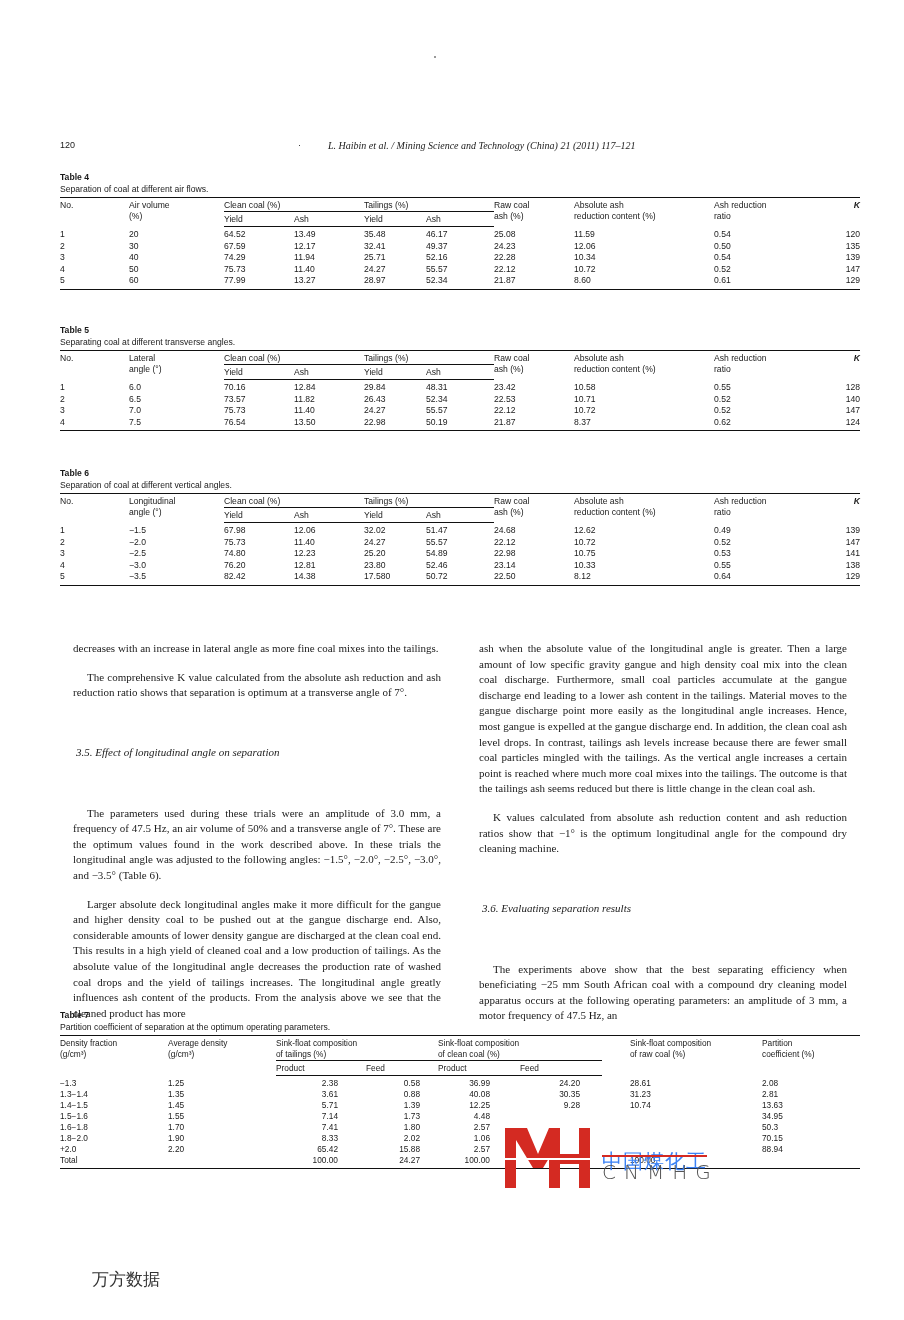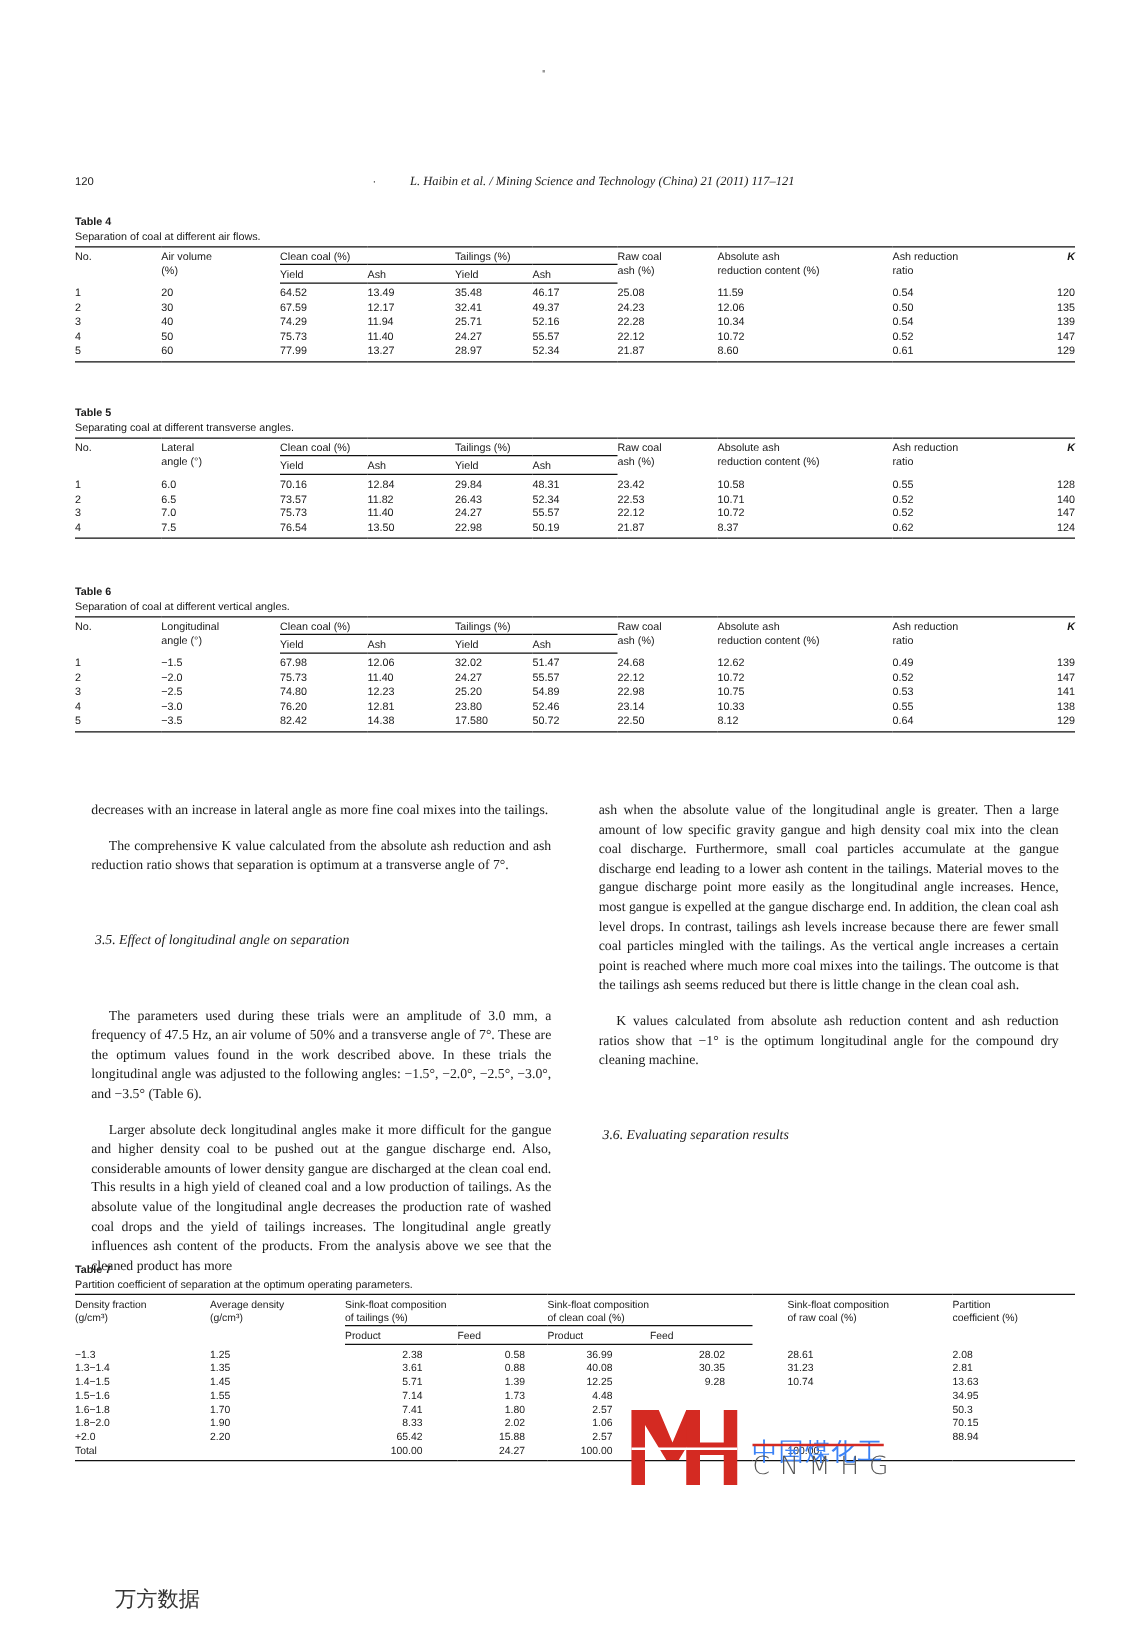--- a/index.html
+++ b/index.html
@@ -349,20 +349,21 @@
   <p class="ind">The parameters used during these trials were an amplitude of 3.0 mm, a frequency of 47.5 Hz, an air volume of 50% and a transverse angle of 7°. These are the optimum values found in the work described above. In these trials the longitudinal angle was adjusted to the following angles: −1.5°, −2.0°, −2.5°, −3.0°, and −3.5° (Table 6).</p>
   <p class="ind">Larger absolute deck longitudinal angles make it more difficult for the gangue and higher density coal to be pushed out at the gangue discharge end. Also, considerable amounts of lower density gangue are discharged at the clean coal end. This results in a high yield of cleaned coal and a low production of tailings. As the absolute value of the longitudinal angle decreases the production rate of washed coal drops and the yield of tailings increases. The longitudinal angle greatly influences ash content of the products. From the analysis above we see that the cleaned product has more</p>
 </div>
 
 <div class="col" style="left:466px; top:628px;">
   <p>ash when the absolute value of the longitudinal angle is greater. Then a large amount of low specific gravity gangue and high density coal mix into the clean coal discharge. Furthermore, small coal particles accumulate at the gangue discharge end leading to a lower ash content in the tailings. Material moves to the gangue discharge point more easily as the longitudinal angle increases. Hence, most gangue is expelled at the gangue discharge end. In addition, the clean coal ash level drops. In contrast, tailings ash levels increase because there are fewer small coal particles mingled with the tailings. As the vertical angle increases a certain point is reached where much more coal mixes into the tailings. The outcome is that the tailings ash seems reduced but there is little change in the clean coal ash.</p>
   <p class="ind">K values calculated from absolute ash reduction content and ash reduction ratios show that −1° is the optimum longitudinal angle for the compound dry cleaning machine.</p>
   <div class="gap"></div>
   <h4>3.6.  Evaluating separation results</h4>
   <div class="gap"></div>
+  <p class="ind">The experiments above show that the best separating efficiency when beneficiating −25 mm South African coal with a compound dry cleaning model apparatus occurs at the following operating parameters: an amplitude of 3 mm, a motor frequency of 47.5 Hz, an</p>
 </div>
 
 <div class="tblock t7" style="top:1010px;">
   <div class="t-label">Table 7</div>
   <div class="t-cap">Partition coefficient of separation at the optimum operating parameters.</div>
   <table class="dt">
     <colgroup>
       <col style="width:108px">
         <col style="width:108px">
         <col style="width:90px">
@@ -388,21 +389,21 @@
         <th>Feed</th>
       </tr>
     </thead>
     <tbody id="t7body">
         <tr>
           <td>−1.3</td>
           <td>1.25</td>
           <td class="r" style="padding-right: 28px;">2.38</td>
           <td class="r" style="padding-right: 18px;">0.58</td>
           <td class="r" style="padding-right: 30px;">36.99</td>
-          <td class="r" style="padding-right: 22px;">28.02</td>
+          <td class="r" style="padding-right: 22px;">24.20</td>
           <td style="padding-left: 28px;">28.61</td>
           <td>2.08</td>
         </tr>
         <tr>
           <td>1.3−1.4</td>
           <td>1.35</td>
           <td class="r" style="padding-right: 28px;">3.61</td>
           <td class="r" style="padding-right: 18px;">0.88</td>
           <td class="r" style="padding-right: 30px;">40.08</td>
           <td class="r" style="padding-right: 22px;">30.35</td>

